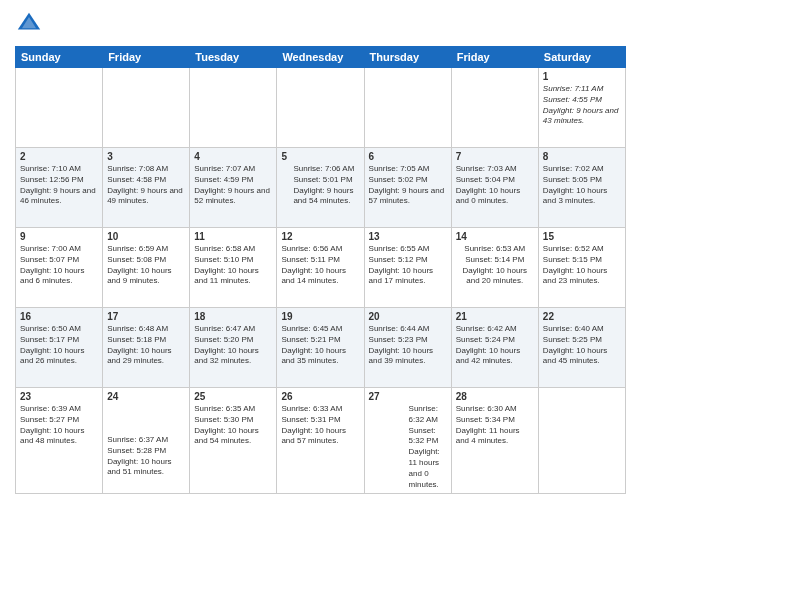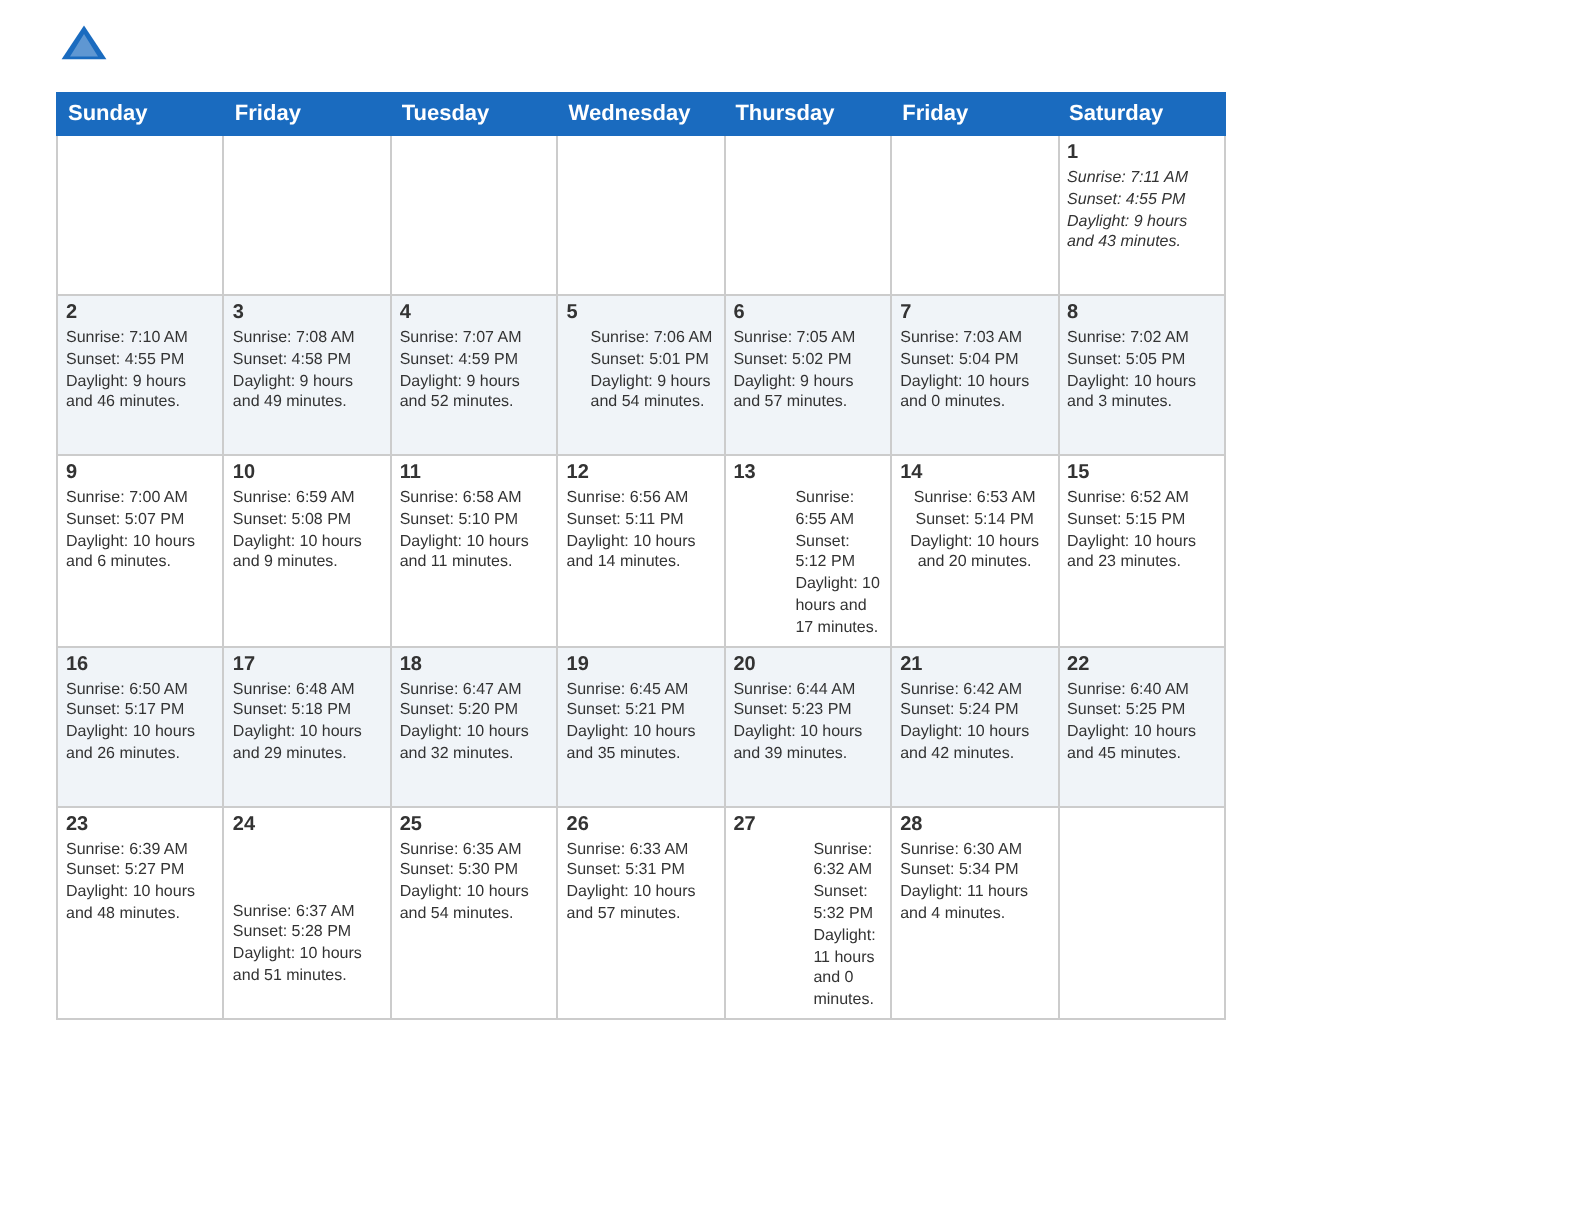--- a/index.html
+++ b/index.html
@@ -6,21 +6,21 @@
     body {
       font-family: Arial, sans-serif;
       background: #fff;
       width: 792px;
       height: 612px;
       overflow: hidden;
     }
     .page {
       width: 641px;
       height: 612px;
-      padding: 10px 28px;
+      padding: 10px 15px;
     }
     .header {
       display: flex;
       justify-content: space-between;
       align-items: flex-start;
       margin-bottom: 8px;
     }
     .logo {
       display: flex;
       align-items: center;
@@ -146,21 +146,21 @@
             <span class="day-num">1</span>
             <div class="day-info" style="white-space: pre-line; font-style: italic;">Sunrise: 7:11 AM
 Sunset: 4:55 PM
 Daylight: 9 hours and 43 minutes.</div>
           </td>
         </tr>
         <tr class="alt-row">
           <td>
             <span class="day-num">2</span>
             <div class="day-info" style="white-space: pre-line;">Sunrise: 7:10 AM
-Sunset: 4:55 PM
+Sunset: 12:56 PM
 Daylight: 9 hours and 46 minutes.</div>
           </td>
           <td>
             <span class="day-num">3</span>
             <div class="day-info" style="white-space: pre-line;">Sunrise: 7:08 AM
 Sunset: 4:58 PM
 Daylight: 9 hours and 49 minutes.</div>
           </td>
           <td>
             <span class="day-num">4</span>
@@ -213,21 +213,21 @@
 Daylight: 10 hours and 11 minutes.</div>
           </td>
           <td>
             <span class="day-num">12</span>
             <div class="day-info" style="white-space: pre-line;">Sunrise: 6:56 AM
 Sunset: 5:11 PM
 Daylight: 10 hours and 14 minutes.</div>
           </td>
           <td>
             <span class="day-num">13</span>
-            <div class="day-info" style="white-space: pre-line; margin-left: 31px;">Sunrise: 6:55 AM
+            <div class="day-info" style="white-space: pre-line;">Sunrise: 6:55 AM
 Sunset: 5:12 PM
 Daylight: 10 hours and 17 minutes.</div>
           </td>
           <td>
             <span class="day-num">14</span>
             <div class="day-info" style="white-space: pre-line; text-align: center;">Sunrise: 6:53 AM
 Sunset: 5:14 PM
 Daylight: 10 hours and 20 minutes.</div>
           </td>
           <td>

